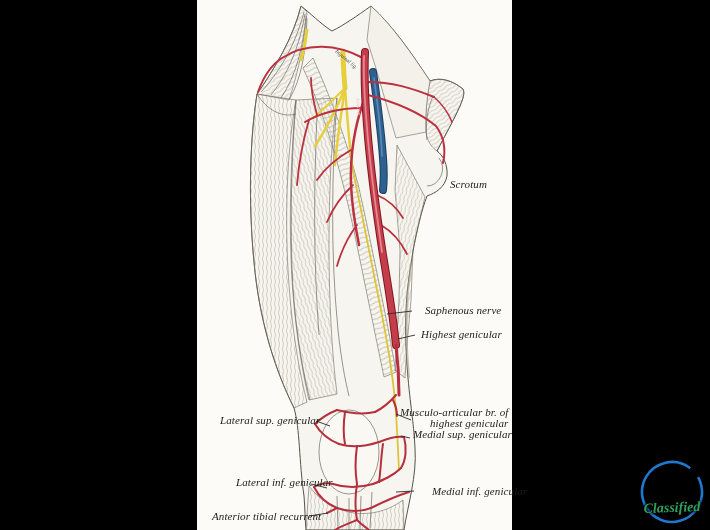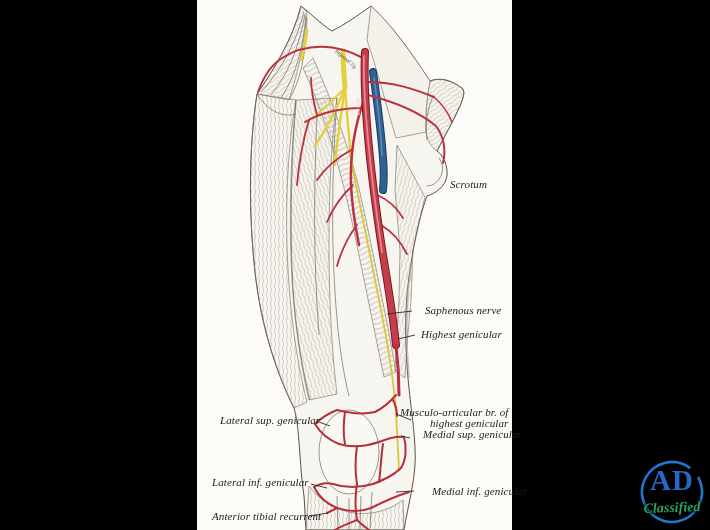--- a/index.html
+++ b/index.html
@@ -173,40 +173,39 @@
     <span>Saphenous nerve</span></div>
 
   <div class="lbl" style="left:421px;top:329px;">
     <span>Highest genicular</span></div>
 
   <div class="lbl" style="left:400px;top:407px;">
     <span>Musculo-articular br. of</span></div>
   <div class="lbl" style="left:430px;top:418px;">
     <span>highest genicular</span></div>
 
-  <div class="lbl" style="left:423px;top:429px;">
+  <div class="lbl" style="left:413px;top:429px;">
     <span>Medial sup. genicular</span></div>
 
   <div class="lbl" style="left:432px;top:486px;">
     <span>Medial inf. genicular</span></div>
 
   <div class="lbl ra" style="left:220px;top:415px;width:97px;">
     <span>Lateral sup. genicular</span></div>
 
-  <div class="lbl ra" style="left:212px;top:477px;width:92px;">
+  <div class="lbl ra" style="left:236px;top:477px;width:92px;">
     <span>Lateral inf. genicular</span></div>
 
   <div class="lbl ra" style="left:212px;top:511px;width:98px;">
     <span>Anterior tibial recurrent</span></div>
 
   <div class="micro" style="left:338px;top:48px;font-size:5.5px;transform:rotate(40deg);">
     <span>Inguinal lig.</span></div>
   <div class="micro" style="left:360px;top:98px;font-size:5px;color:#f0c9cc;transform:rotate(84deg);">
     <span>Femoral</span></div>
 
   <div class="wm">
     <svg width="76" height="74" viewBox="0 0 76 74">
       <circle cx="38" cy="36" r="30" fill="none" stroke="#1e78cf" stroke-width="2.6" stroke-dasharray="168 12" transform="rotate(-14 38 36)"></circle>
     </svg>
-    <div class="wm-ad">AD</div>
     <div class="wm-word">Classified</div>
   </div>
 </div>
 
 </body></html>

